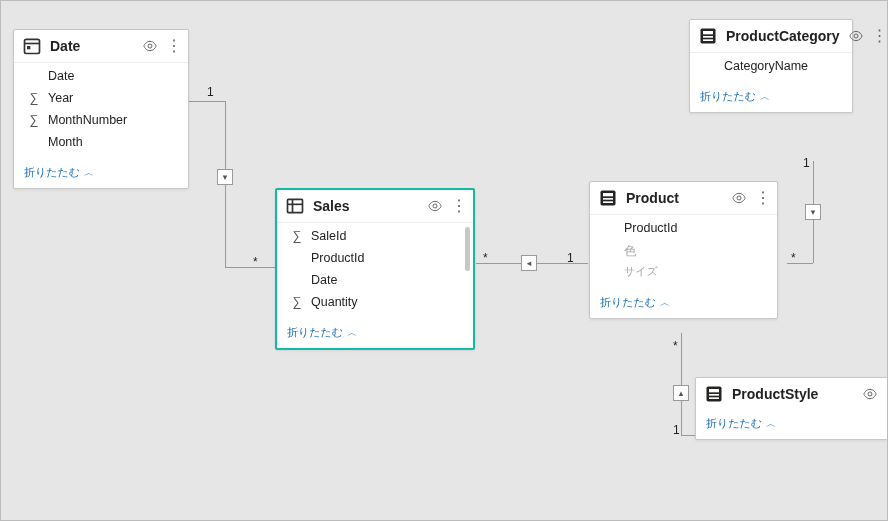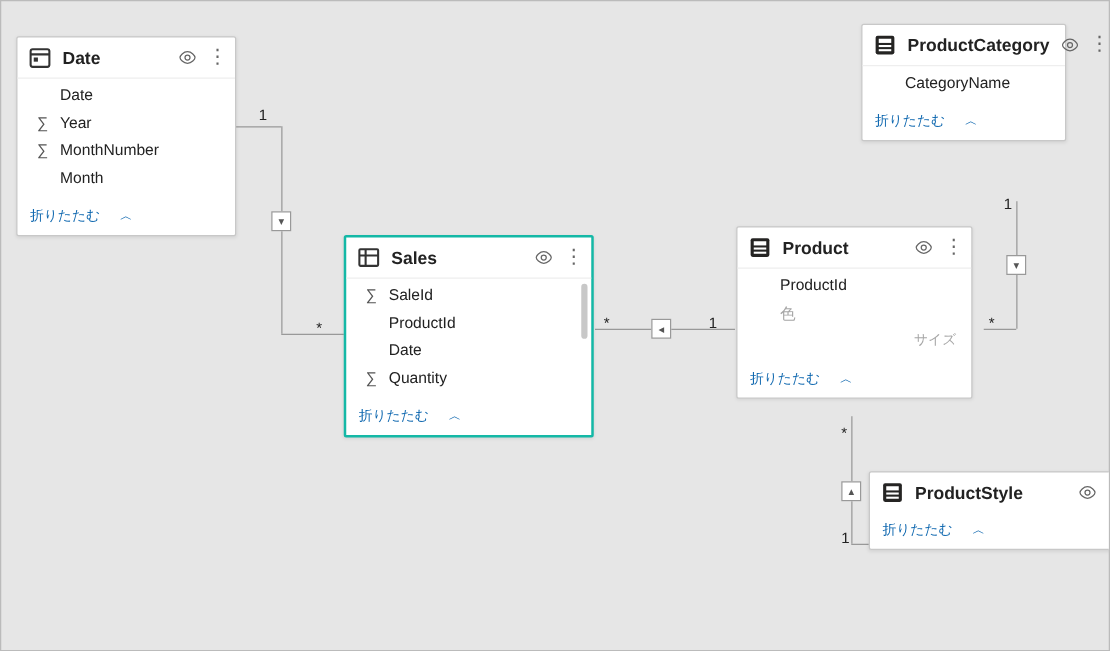--- a/index.html
+++ b/index.html
@@ -50,21 +50,21 @@
     color: #222;
     font-size: 12.5px;
   }
   .field .fi { width: 16px; display:inline-flex; justify-content:center; color:#555; }
   .field.faded { color: #a6a6a6; }
   .field.faded .pre { color:#a6a6a6; font-size:11px; }
   .collapse {
     color: #1169b0;
     font-size: 11px;
     padding: 6px 10px 8px 10px;
-    display: flex; align-items: center; gap: 16px;
+    display: flex; align-items: center; gap: 4px;
   }
   .chev { font-size: 10px; }
   .scrollbar {
     position: absolute;
     right: 3px;
     width: 5px;
     background: #c8c8c8;
     border-radius: 3px;
   }
   
@@ -224,21 +224,21 @@
   </div>
   <div class="tbody">
     <div class="field">
         <span class="fi"></span>
         <span>ProductId</span>
       </div>
     <div class="field faded">
         <span class="fi"></span>
         <span>色</span>
       </div>
-    <div class="field faded" style="padding-top:0;justify-content:flex-end;">
+    <div class="field faded" style="padding-top:0;">
         <span class="fi"></span>
         <span class="pre">サイズ</span>
       </div>
   </div>
   <div class="collapse">
       <span>折りたたむ</span> 
       <span class="chev">︿</span>
     </div>
 </div>
 

